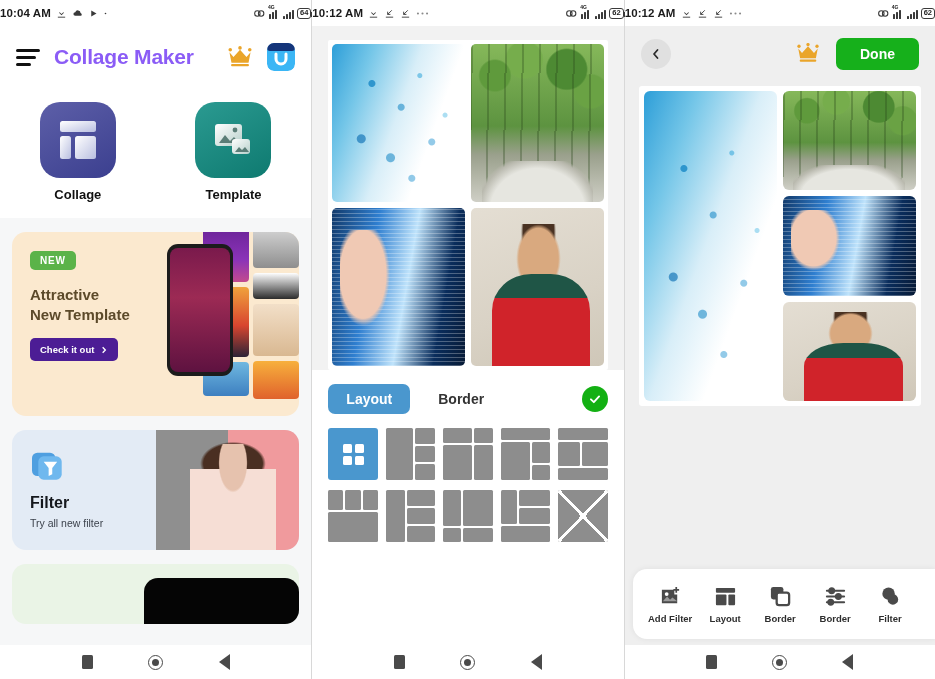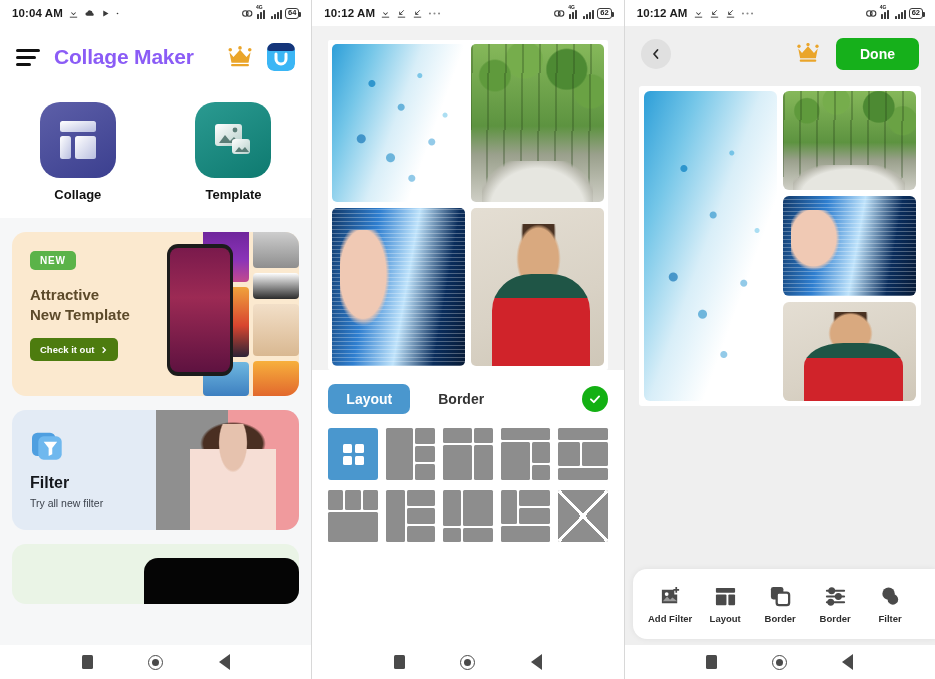--- a/index.html
+++ b/index.html
@@ -11,21 +11,21 @@
   }
   .screens { display: flex; width: 935px; height: 679px; }
   .screen { width: 312px; height: 679px; position: relative; background: #ffffff; display: flex; flex-direction: column; }
   .screen.s3 { width: 311px; }
   .divider { width: 1px; background: #d8d8d8; height: 679px; }
 
   
   .statusbar {
     height: 26px; flex: 0 0 26px;
     display: flex; align-items: center;
-    padding: 0 12px; background: #ffffff;
+    padding: 0 0; background: #ffffff;
     font-size: 11px; color: #1b1b1b; font-weight: 600;
   }
   .sb-left { display: flex; align-items: center; gap: 5px; }
   .sb-time { font-size: 11.5px; letter-spacing: 0.1px; }
   .sb-right { margin-left: auto; display: flex; align-items: center; gap: 3px; }
   .sb-ico { display: inline-flex; align-items: center; color: #3a3a3a; }
   .batt {
     border: 1.3px solid #3a3a3a; border-radius: 3px;
     padding: 0 2px; font-size: 7.5px; line-height: 10px;
     height: 11px; display: inline-flex; align-items: center;
@@ -67,30 +67,30 @@
   .tile { display:flex; flex-direction:column; align-items:center; gap:9px; cursor:pointer; width: 86px;}
   .tile-ico { width: 76px; height: 76px; border-radius: 20px; display:flex; align-items:center; justify-content:center; }
   .tile-1 { background: linear-gradient(150deg,#5d5fa8 0%,#3b3f8f 100%); }
   .tile-2 { background: linear-gradient(150deg,#2b9a91 0%,#0e7a70 100%); }
   .tile-3 { background: linear-gradient(150deg,#f4a7c5 0%,#ef95bb 100%); }
   .tile-label { font-size: 13px; font-weight: 700; color: #111; }
 
   .card {
     margin: 14px 12px 0; border-radius: 14px; overflow: hidden; position: relative;
   }
-  .promo { height: 164px; background: #fbe9cf; display:flex; }
+  .promo { height: 184px; background: #fbe9cf; display:flex; }
   .promo-left { width: 57%; padding: 18px 0 0 18px; position: relative; z-index: 2; }
   .badge-new {
     display:inline-block; background:#5bb349; color:#fff; font-size:10px; font-weight:800;
     padding: 4px 10px; border-radius: 5px; letter-spacing:0.8px;
   }
   .promo-title { margin-top: 15px; font-size: 15px; font-weight: 700; color:#5c4a2a; line-height: 1.3; }
   .promo-btn {
     margin-top: 14px; display:inline-flex; align-items:center; gap:6px;
-    background:#4d7c0f; color:#fff; font-size:9.5px; font-weight:700;
+    background:#4c1d95; color:#fff; font-size:9.5px; font-weight:700;
     padding: 6px 10px; border-radius: 5px; cursor:pointer;
   }
   .promo-right { position:absolute; right:0; top:0; bottom:0; width: 48%; display:flex; }
   .phone-mock {
     position:absolute; left: 6px; top: 12px; width: 66px; height: 132px;
     background:#1c1c1c; border-radius: 11px; padding: 4px 3px; z-index: 3;
   }
   .phone-screen { width:100%; height:100%; border-radius: 8px; overflow:hidden; background:#6b1644; position:relative; }
   .thumbs { position:absolute; right:0; top:-6px; bottom:-6px; width: 96px; display:flex; gap:4px; }
   .thumbcol { flex:1; display:flex; flex-direction:column; gap:5px; }

